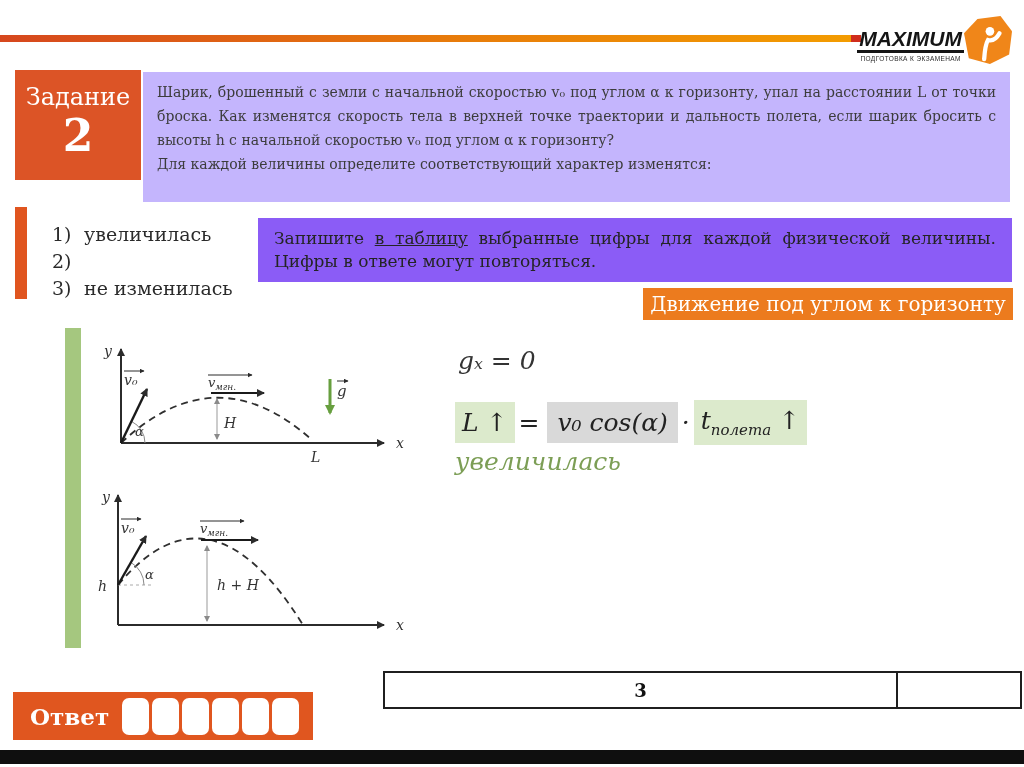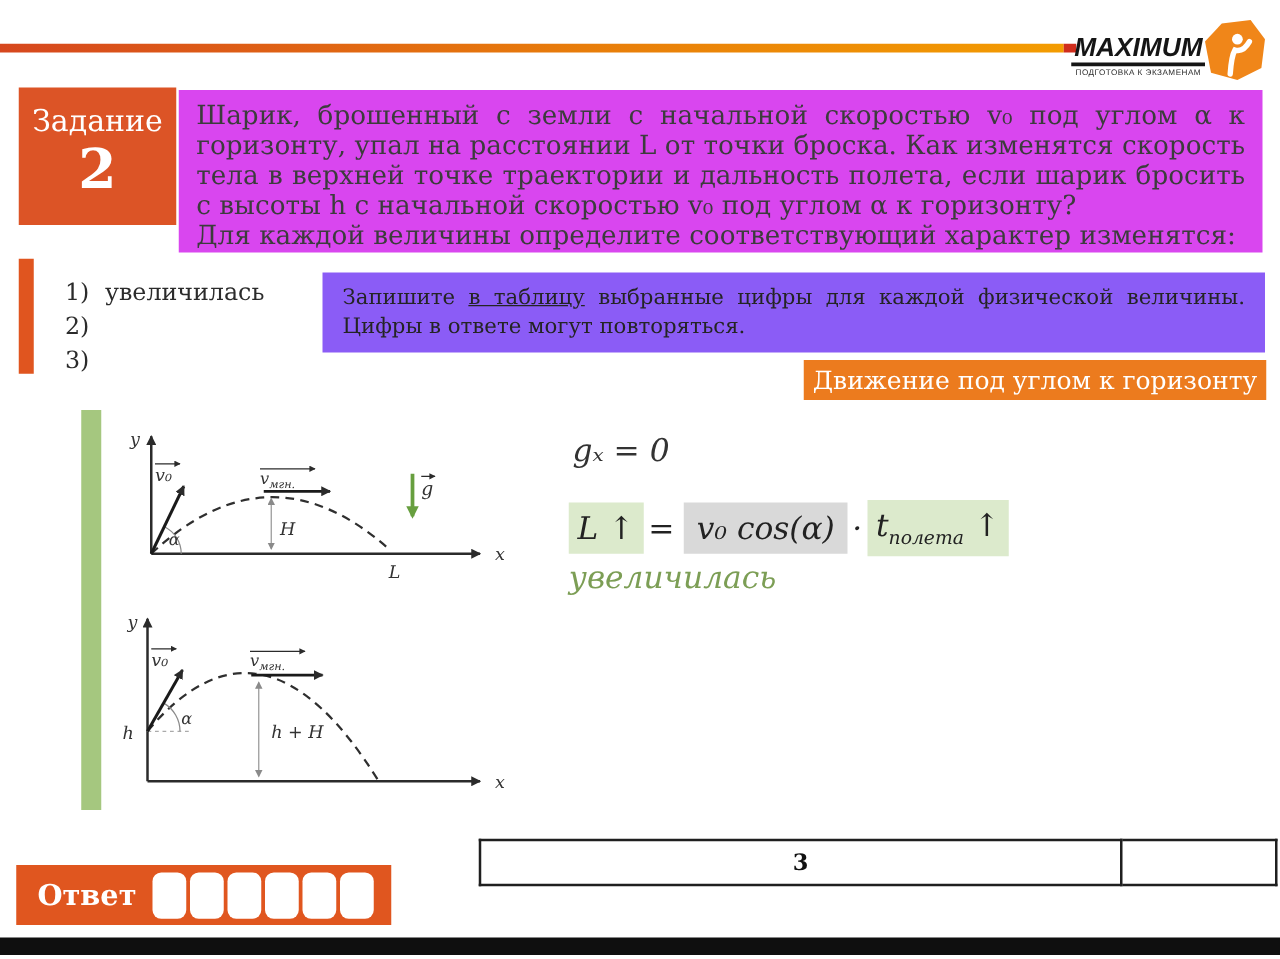--- a/index.html
+++ b/index.html
@@ -19,22 +19,22 @@
     font-size:21px;color:#151515;line-height:1;border-bottom:3px solid #151515;padding:0 2px 1px;}
   .logo-sub{font-family:"Liberation Sans",sans-serif;font-size:6.5px;letter-spacing:.4px;
     color:#2a2a2a;margin-top:2px;white-space:nowrap;}
 
   
   #task-card{left:15px;top:70px;width:126px;height:110px;background:#dc5426;color:#fff;text-align:center;}
   .task-label{font-size:24px;margin-top:13px;}
   .task-number{font-size:44px;font-weight:bold;line-height:1;margin-top:3px;}
 
   
-  #problem-box{left:143px;top:72px;width:867px;height:130px;background:#d946ef;
-    box-sizing:border-box;padding:8px 14px 0 14px;color:#3c3c3c;font-size:21px;
+  #problem-box{left:143px;top:72px;width:867px;height:130px;background:#c4b5fd;
+    box-sizing:border-box;padding:8px 14px 0 14px;color:#3c3c3c;font-size:14px;
     line-height:24px;text-align:justify;}
 
   
   #options-accent{left:15px;top:207px;width:12px;height:92px;background:#e0551f;}
   #options{left:52px;top:221px;font-size:19px;color:#2b2b2b;line-height:27px;}
   .option-row{display:flex;}
   .option-num{width:32px;}
 
   
   #instruction-box{left:258px;top:218px;width:754px;height:64px;background:#8b5cf6;
@@ -113,20 +113,21 @@
 <div class="abs" id="options">
   <div class="option-row">
     <span class="option-num">1)</span>
     <span>увеличилась</span>
   </div>
   <div class="option-row">
     <span class="option-num">2)</span>
   </div>
   <div class="option-row">
     <span class="option-num">3)</span>
+    <span>не изменилась</span>
   </div>
 </div>
 
 <div class="abs" id="instruction-box">
   <div class="instr-line1"><span>Запишите </span><span class="underlined">в таблицу</span><span> выбранные цифры для каждой физической величины.</span></div>
   <div class="instr-line2">Цифры в ответе могут повторяться.</div>
 </div>
 
 <div class="abs" id="banner">Движение под углом к горизонту</div>
 

